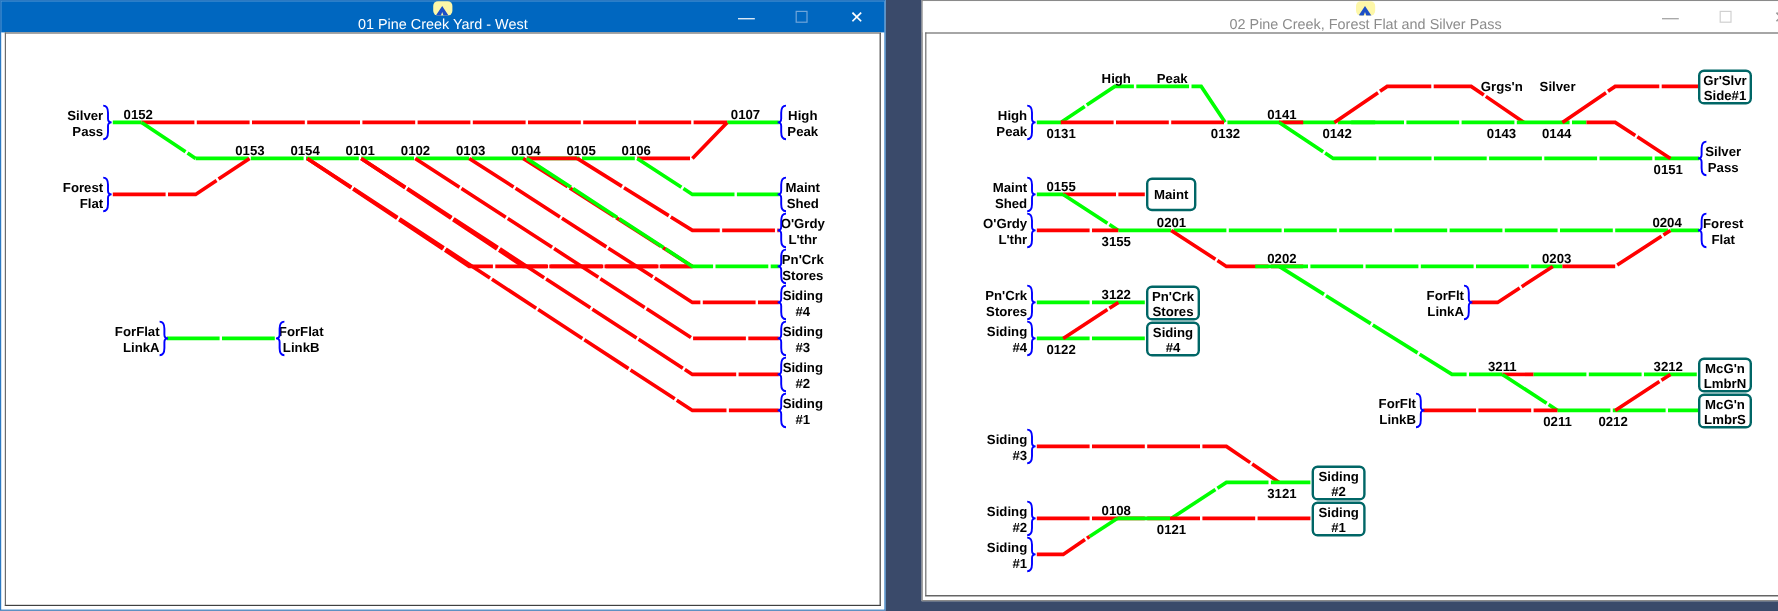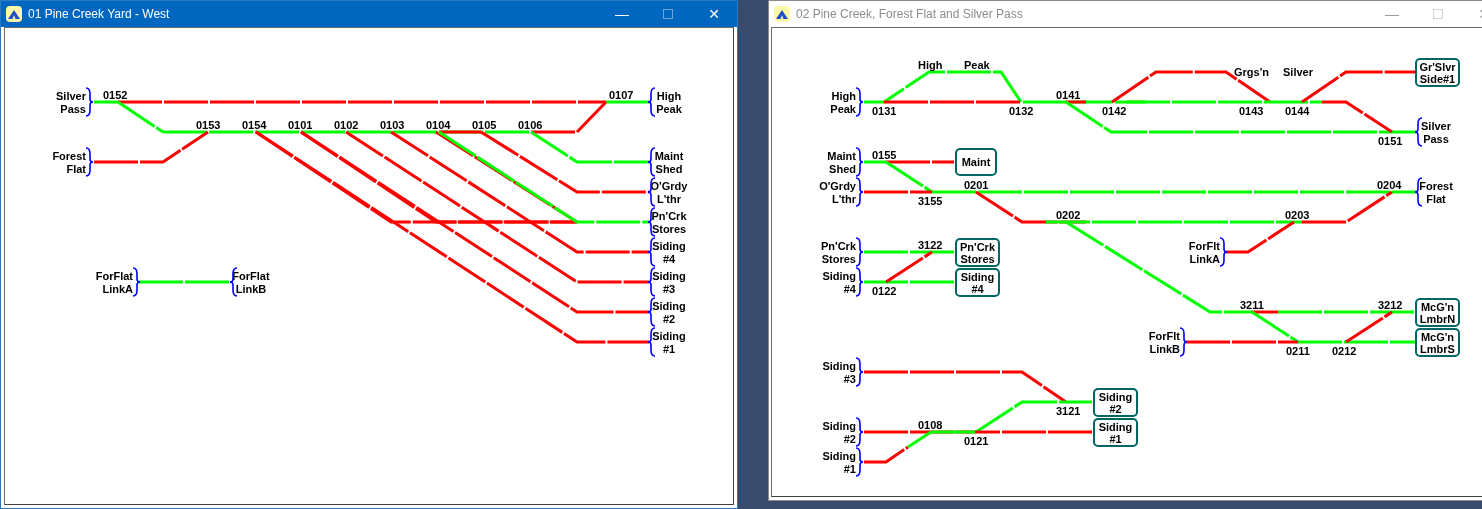--- a/index.html
+++ b/index.html
@@ -1,20 +1,20 @@
 <!DOCTYPE html>
 <html><head>
   <meta charset="utf-8">
   <style>
     html, body { margin:0; padding:0; }
     body { width:1482px; height:509px; position:relative; background:#3a4a6a; overflow:hidden; font-family:"Liberation Sans", sans-serif; }
     .win { position:absolute; background:#fff; box-sizing:border-box; }
     #win1 { left:0; top:0; width:738px; height:509px; border:1px solid #2b79c2; }
     #win2 { left:768px; top:0; width:740px; height:501px; border:1px solid #8a8a8a; }
-    .titlebar { position:absolute; left:0; top:0; right:0; height:26px; display:flex; align-items:center; }
+    .titlebar { position:absolute; left:0; top:0; right:0; height:26px; display:flex; align-items:center;flex-direction:column; }
     #win1 .titlebar { background:#0067c0; color:#fff; }
     #win2 .titlebar { background:#fff; color:#8c8c8c; }
     .app-icon { width:16px; height:16px; margin-left:5px; margin-right:6px; border-radius:4px; background:#fdf7a8; position:relative; overflow:hidden; }
     .app-icon::after { content:""; position:absolute; left:2px; top:4px; width:12px; height:9px; background:#1d4fc7; clip-path:polygon(50% 0,100% 100%,62% 100%,50% 55%,38% 100%,0 100%); }
     .title { font-size:12px; white-space:nowrap; }
     .ctrls { position:absolute; right:0; top:0; height:26px; display:flex; }
     .ctrl { width:46px; height:26px; display:flex; align-items:center; justify-content:center; font-size:14px; cursor:pointer; }
     #win1 .ctrl { color:#fff; }
     #win2 .ctrl { color:#9a9a9a; }
     .ctrl.max span { display:block; width:10px; height:10px; border:1px solid currentColor; box-sizing:border-box; }

